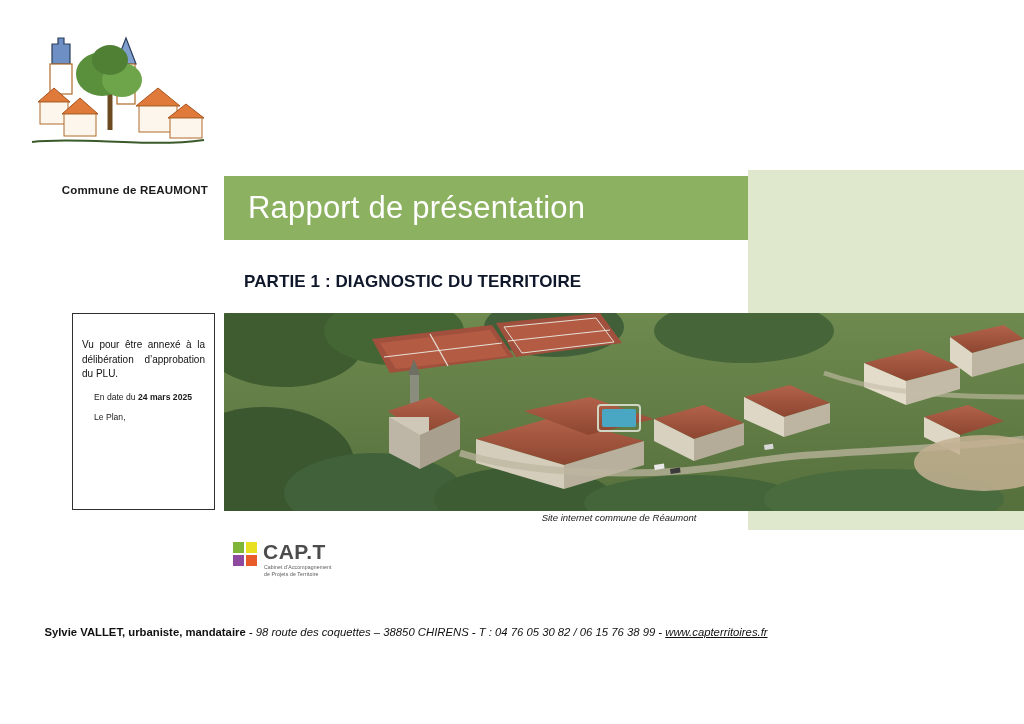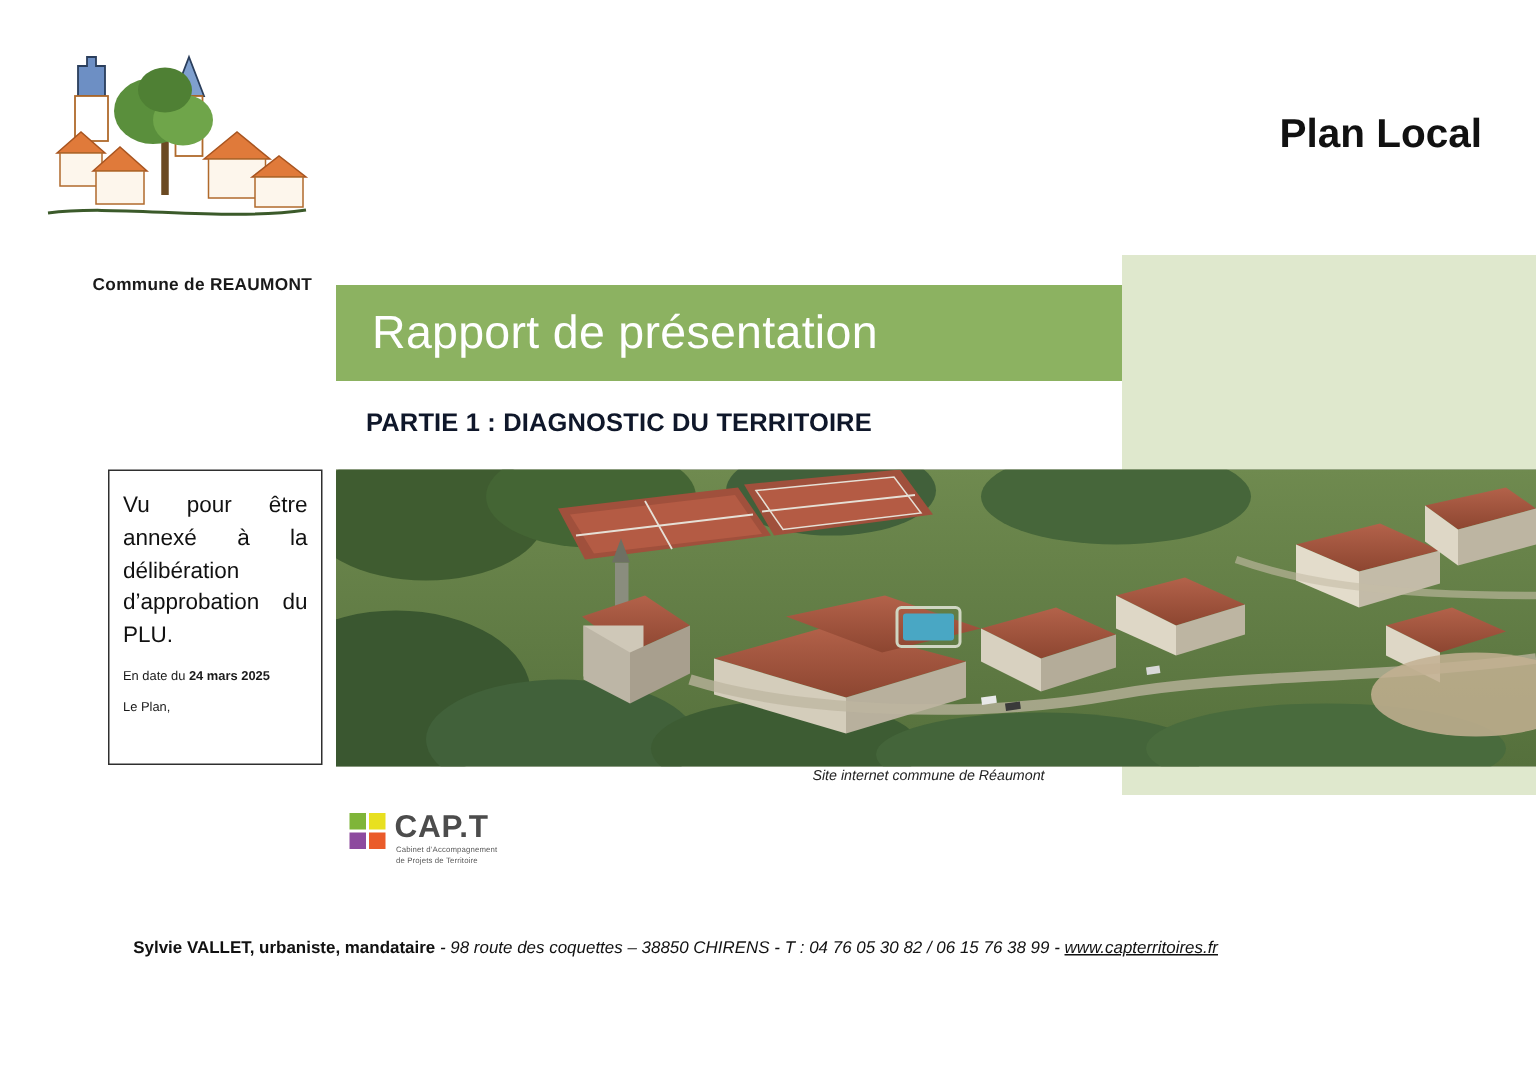--- a/index.html
+++ b/index.html
@@ -61,21 +61,21 @@
     font-size: 27px;
     font-weight: bold;
     line-height: 1.28;
     color: #111;
   }
 
   
   .green-banner {
     position: absolute;
     left: 224px;
-    top: 190px;
+    top: 176px;
     width: 524px;
     height: 64px;
     background: #8cb261;
   }
   .green-banner-text {
     position: absolute;
     left: 24px;
     top: 50%;
     transform: translateY(-50%);
     font-size: 31px;
@@ -100,30 +100,30 @@
     position: absolute;
     left: 72px;
     top: 313px;
     width: 143px;
     height: 197px;
     border: 1px solid #2f2f2f;
     box-sizing: border-box;
     padding: 10px 9px;
   }
   .annex-p {
-    font-size: 15px;
+    font-size: 10px;
     line-height: 1.45;
     text-align: justify;
-    margin: 2px 0 9px 0;
+    margin: 14px 0 9px 0;
     color: #111;
   }
   .annex-line {
     font-size: 8.6px;
     line-height: 1.5;
-    margin: 0 0 8px 0;
+    margin: 0 0 8px 12px;
   }
   .annex-line b { font-weight: bold; }
 
   
   .photo {
     position: absolute;
     left: 224px;
     top: 313px;
     width: 800px;
     height: 198px;
@@ -171,21 +171,21 @@
     line-height: 1.35;
     width: 140px;
   }
 
   
   .footer {
     position: absolute;
     left: 0;
     top: 626px;
     width: 812px;
-    text-align: right;
+    text-align: center;
     font-size: 11.3px;
     color: #111;
   }
   .footer b { font-weight: bold; }
   .footer i { font-style: italic; }
   .footer a {
     color: #111;
     text-decoration: underline;
     font-style: italic;
   }
@@ -221,21 +221,20 @@
       <ellipse cx="104" cy="62" rx="20" ry="17" fill="#6fa54a"></ellipse>
       <ellipse cx="92" cy="42" rx="18" ry="15" fill="#4f8034"></ellipse>
 
       <path d="M14 124 C60 118, 130 130, 186 122" stroke="#3b5a2a" stroke-width="2" fill="none"></path>
     </svg>
   </div>
   <div class="logo-caption">Commune de REAUMONT</div>
 </div>
 
 <div class="doc-title">
-  <div>Plan Local</div>
 </div>
 
 <div class="green-banner">
   <div class="green-banner-text">Rapport de présentation</div>
 </div>
 
 <div class="part-subtitle">PARTIE 1 : DIAGNOSTIC DU TERRITOIRE</div>
 
 <div class="annex-box">
   <p class="annex-p">Vu pour être annexé à la délibération d’approbation du PLU.</p>

